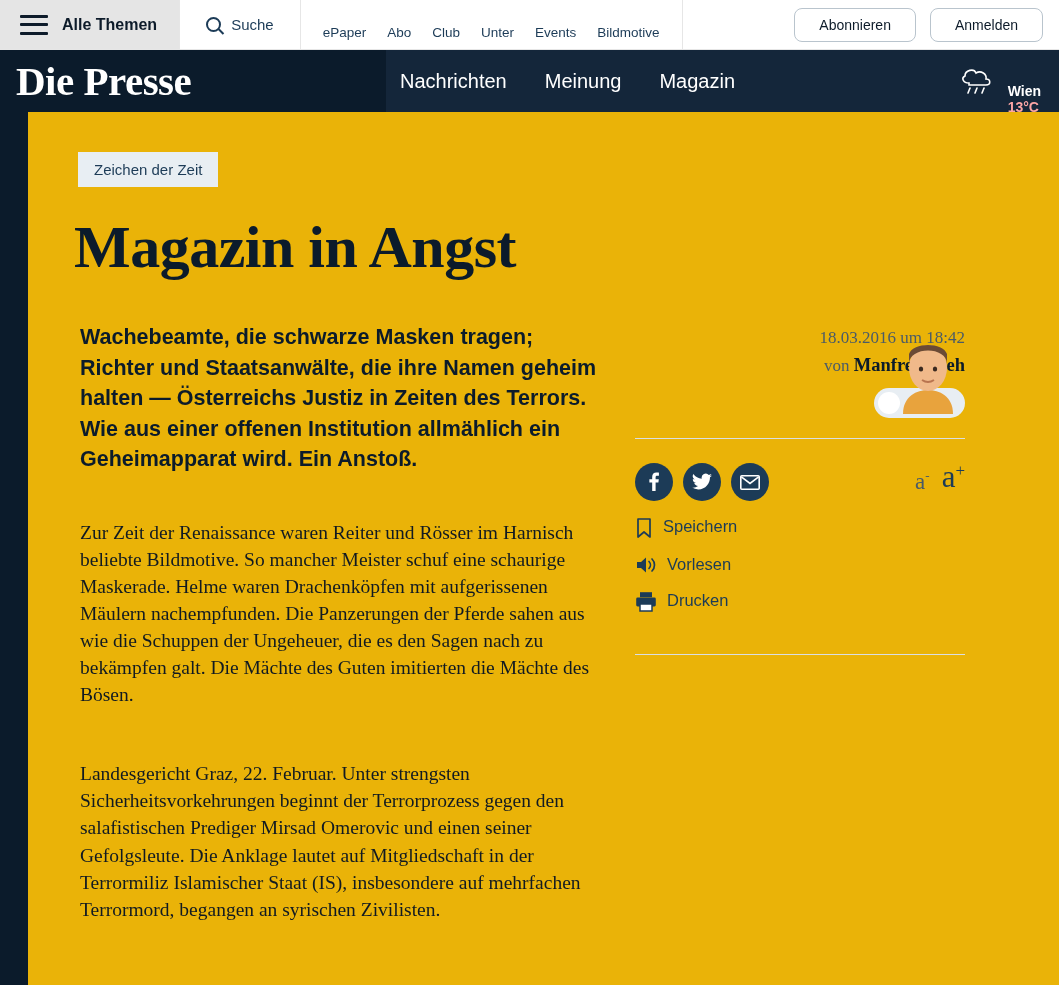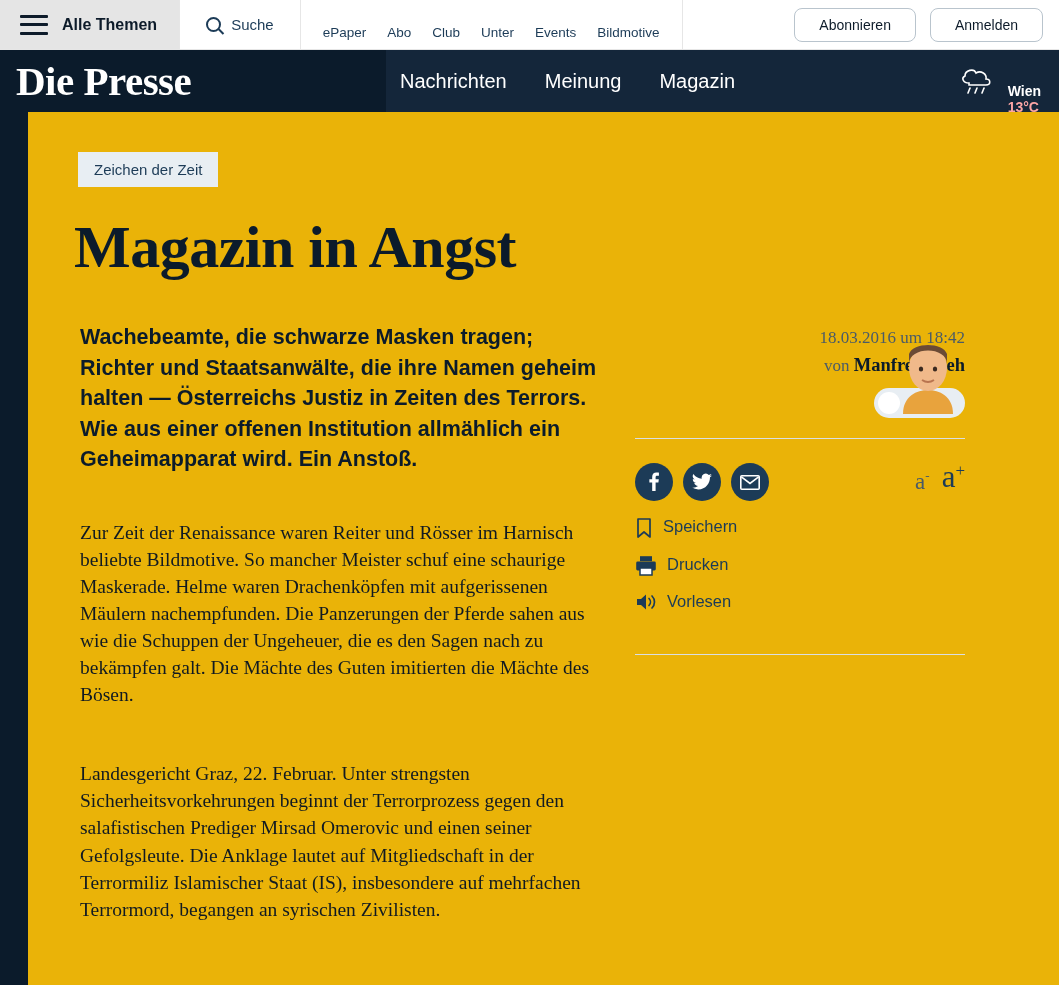--- a/index.html
+++ b/index.html
@@ -355,36 +355,36 @@
 
         <div class="actions-wrap">
           <div class="action">
             <svg width="18" height="22" viewBox="0 0 18 22">
               <path d="M3 2h12v18l-6-5-6 5z" fill="none" stroke="#1c3b57" stroke-width="1.7" stroke-linejoin="round"></path>
             </svg>
             <span class="action-label">Speichern</span>
           </div>
 
           <div class="action">
+            <svg width="22" height="20" viewBox="0 0 22 20">
+              <path d="M2 7h4l5-4.6v15.2L6 13H2z" fill="#1c3b57"></path>
+              <path d="M14 6.5a5 5 0 0 1 0 7" fill="none" stroke="#1c3b57" stroke-width="1.7" stroke-linecap="round"></path>
+              <path d="M17 4a8.5 8.5 0 0 1 0 12" fill="none" stroke="#1c3b57" stroke-width="1.7" stroke-linecap="round"></path>
+            </svg>
+            <span class="action-label">Vorlesen</span>
+          </div>
+
+          <div class="action">
             <svg width="22" height="21" viewBox="0 0 22 21">
               <rect x="5" y="1.2" width="12" height="5" fill="#1c3b57"></rect>
               <rect x="1.2" y="6.5" width="19.6" height="9" rx="1.4" fill="#1c3b57"></rect>
               <rect x="5" y="13" width="12" height="7" fill="#ffffff" stroke="#1c3b57" stroke-width="1.5"></rect>
             </svg>
             <span class="action-label">Drucken</span>
           </div>
-
-          <div class="action">
-            <svg width="22" height="20" viewBox="0 0 22 20">
-              <path d="M2 7h4l5-4.6v15.2L6 13H2z" fill="#1c3b57"></path>
-              <path d="M14 6.5a5 5 0 0 1 0 7" fill="none" stroke="#1c3b57" stroke-width="1.7" stroke-linecap="round"></path>
-              <path d="M17 4a8.5 8.5 0 0 1 0 12" fill="none" stroke="#1c3b57" stroke-width="1.7" stroke-linecap="round"></path>
-            </svg>
-            <span class="action-label">Vorlesen</span>
-          </div>
         </div>
 
         <div class="divider"></div>
 
       </div>
     </div>
   </div>
 </div>
 
 </body></html>

